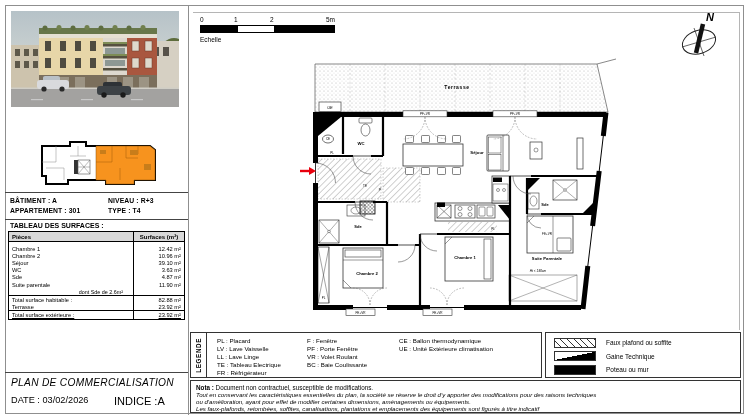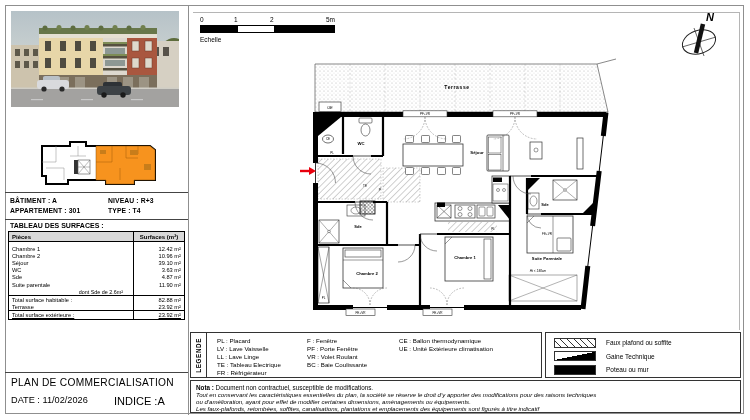--- a/index.html
+++ b/index.html
@@ -17,21 +17,21 @@
   table.surfaces td:first-child{border-right:1px solid #000;width:118px;}
   table.surfaces td:last-child{text-align:right;}
   table.surfaces tr.head td{background:#d9d9d9;font-weight:bold;font-size:6px;border-bottom:1px solid #000;padding:1.5px 3px;}
   table.surfaces tr.head td:last-child{text-align:center;}
   table.surfaces tr.sp td{height:3.5px;padding:0;}
   table.surfaces tr.dont td{border-bottom:.6px solid #000;}
   table.surfaces tr.dont td:first-child{text-align:right;padding-right:10px;font-size:5.4px;}
   .u{text-decoration:underline;}
   table.surfaces tr.totext td{border-top:.6px solid #000;}
   table.surfaces tr.totext td:last-child span{text-decoration:underline;}
-  .titleblock-title{left:11px;top:377px;font-size:10.2px;letter-spacing:.3px;}
+  .titleblock-title{left:11px;top:377px;font-size:10.2px;letter-spacing:.3px;font-style:italic;}
   .titleblock-date{left:11px;top:395px;font-size:9.2px;}
   .titleblock-indice{left:114px;top:395px;font-size:11px;}
   
   .main-frame{left:193px;top:12px;width:547px;height:318px;border-top:1px solid #b5b5b5;border-right:1px solid #b5b5b5;box-sizing:border-box;}
   .scalebar{left:200px;top:16px;width:145px;height:30px;font-size:6.5px;}
   .scalebar .tk{position:absolute;top:0;}
   .scalebar .bar{position:absolute;top:9px;left:0;width:133px;height:6px;border:1px solid #000;display:flex;}
   .scalebar .bar i{display:block;height:100%;}
   .scalebar .lbl{position:absolute;top:20px;left:0;}
   .legend-box{left:190px;top:332px;width:352px;height:46px;border:1px solid #333;box-sizing:border-box;display:flex;}
@@ -219,21 +219,21 @@
         </tr>
     <tr class="totext">
           <td><span class="u">Total surface extérieure :</span></td>
           <td><span>23.92 m²</span></td>
         </tr>
   </tbody>
     </table>
 
   <div class="abs sep" style="left:5px;top:372px;width:183px;"></div>
   <div class="abs titleblock-title">PLAN DE COMMERCIALISATION</div>
-  <div class="abs titleblock-date">DATE : 11/02/2026</div>
+  <div class="abs titleblock-date">DATE : 03/02/2026</div>
   <div class="abs titleblock-indice">INDICE :A</div>
 
   <div class="abs main-frame"></div>
 
   <div class="abs scalebar">
     <span class="tk" style="left:0">0</span>
     <span class="tk" style="left:34px">1</span>
     <span class="tk" style="left:70px">2</span>
     <span class="tk" style="left:126px">5m</span>
     <span class="bar">

